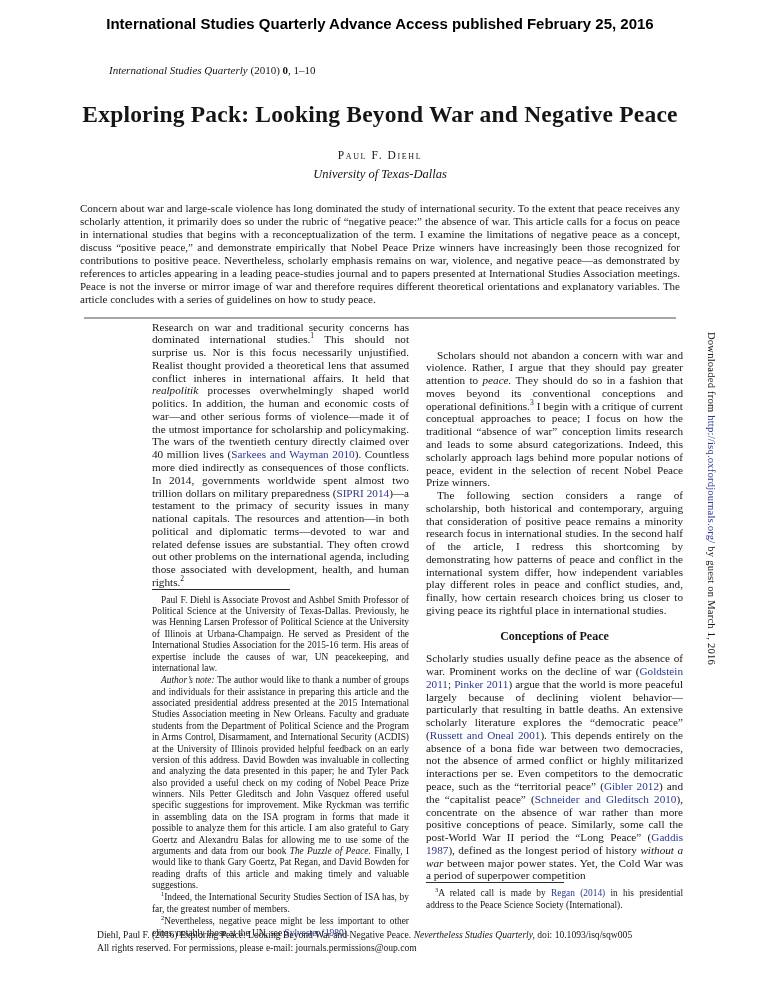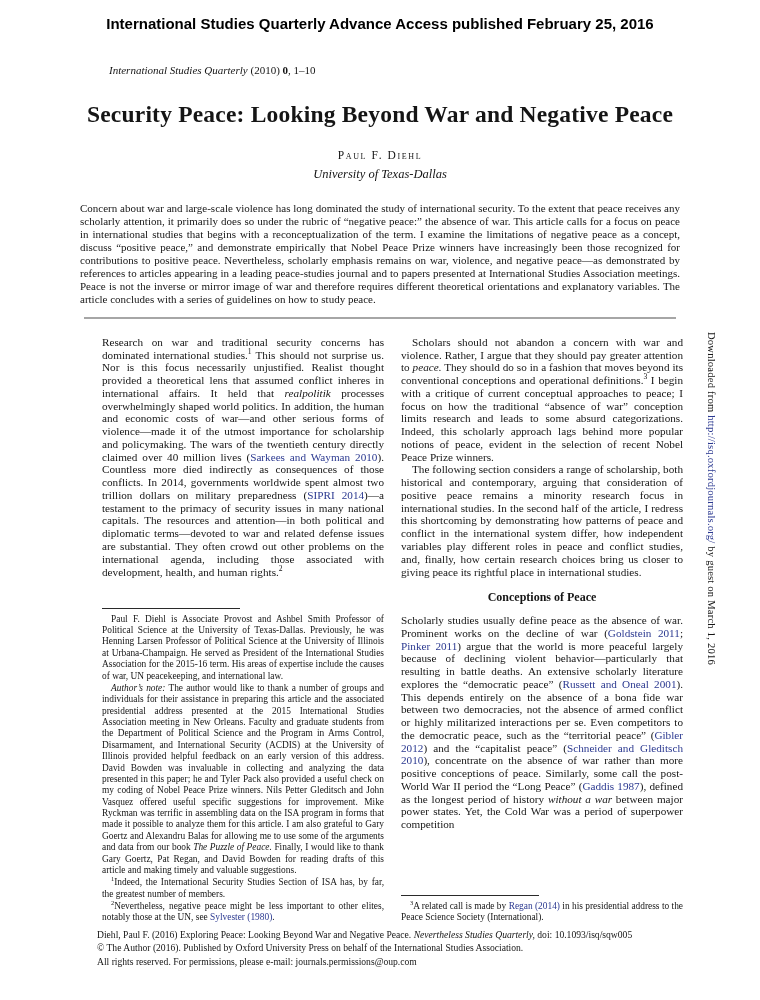--- a/index.html
+++ b/index.html
@@ -57,26 +57,27 @@
   }
   .abstract-divider {
     width: 592px;
     height: 2px;
     background: #a6a6a6;
     margin: 11px auto 0 auto;
   }
   .columns {
     display: flex;
     gap: 17px;
-    margin: 17px 43px 0 68px;
+    margin: 17px 43px 0 118px;
     height: 588px;
     font-size: 11.2px;
     line-height: 1.14;
     text-align: justify;
     text-justify: inter-word;
+    align-items: center;
   }
   .col {
     width: 312px;
     display: flex;
     flex-direction: column;
   }
   .para { margin-bottom: 0; }
   .para.indent { text-indent: 11px; }
   .section-heading {
     margin: 13px 0 9px 0;
@@ -130,21 +131,21 @@
 </style>
 </head>
 <body>
 
 <div class="page">
 
   <div class="advance-header">International Studies Quarterly Advance Access published February 25, 2016</div>
 
   <div class="journal-line"><span class="seg-i">International Studies Quarterly</span><span> (2010) </span><span class="seg-b">0</span><span>, 1–10</span></div>
 
-  <h1 class="article-title">Security Peace: Looking Beyond War and Negative Peace</h1>
+  <h1 class="article-title">Exploring Pack: Looking Beyond War and Negative Peace</h1>
 
   <div class="author-name">Paul F. Diehl</div>
 
   <div class="author-affiliation">University of Texas-Dallas</div>
 
   <div class="abstract">Concern about war and large-scale violence has long dominated the study of international security. To the extent that peace receives any scholarly attention, it primarily does so under the rubric of “negative peace:” the absence of war. This article calls for a focus on peace in international studies that begins with a reconceptualization of the term. I examine the limitations of negative peace as a concept, discuss “positive peace,” and demonstrate empirically that Nobel Peace Prize winners have increasingly been those recognized for contributions to positive peace. Nevertheless, scholarly emphasis remains on war, violence, and negative peace—as demonstrated by references to articles appearing in a leading peace-studies journal and to papers presented at International Studies Association meetings. Peace is not the inverse or mirror image of war and therefore requires different theoretical orientations and explanatory variables. The article concludes with a series of guidelines on how to study peace.</div>
 
   <div class="abstract-divider"></div>
 
   <div class="columns">
@@ -170,19 +171,18 @@
       <div class="fn-block">
         <div class="fn-divider"></div>
         <div class="footnote"><span class="seg-sup">3</span><span>A related call is made by </span><span class="seg-cite">Regan (2014)</span><span> in his presidential address to the Peace Science Society (International).</span></div>
       </div>
     </div>
 
   </div>
 
   <div class="page-footer">
     <div><span>Diehl, Paul F. (2016) Exploring Peace: Looking Beyond War and Negative Peace. </span><span class="seg-i">Nevertheless Studies Quarterly,</span><span> doi: 10.1093/isq/sqw005</span></div>
-    <div>© The Author (2016). Published by Oxford University Press on behalf of the International Studies Association.</div>
     <div>All rights reserved. For permissions, please e-mail: journals.permissions@oup.com</div>
   </div>
 
   <div class="watermark"><span>Downloaded from </span><span class="seg-cite seg-link">http://isq.oxfordjournals.org/</span><span> by guest on March 1, 2016</span></div>
 
 </div>
 
 </body></html>

